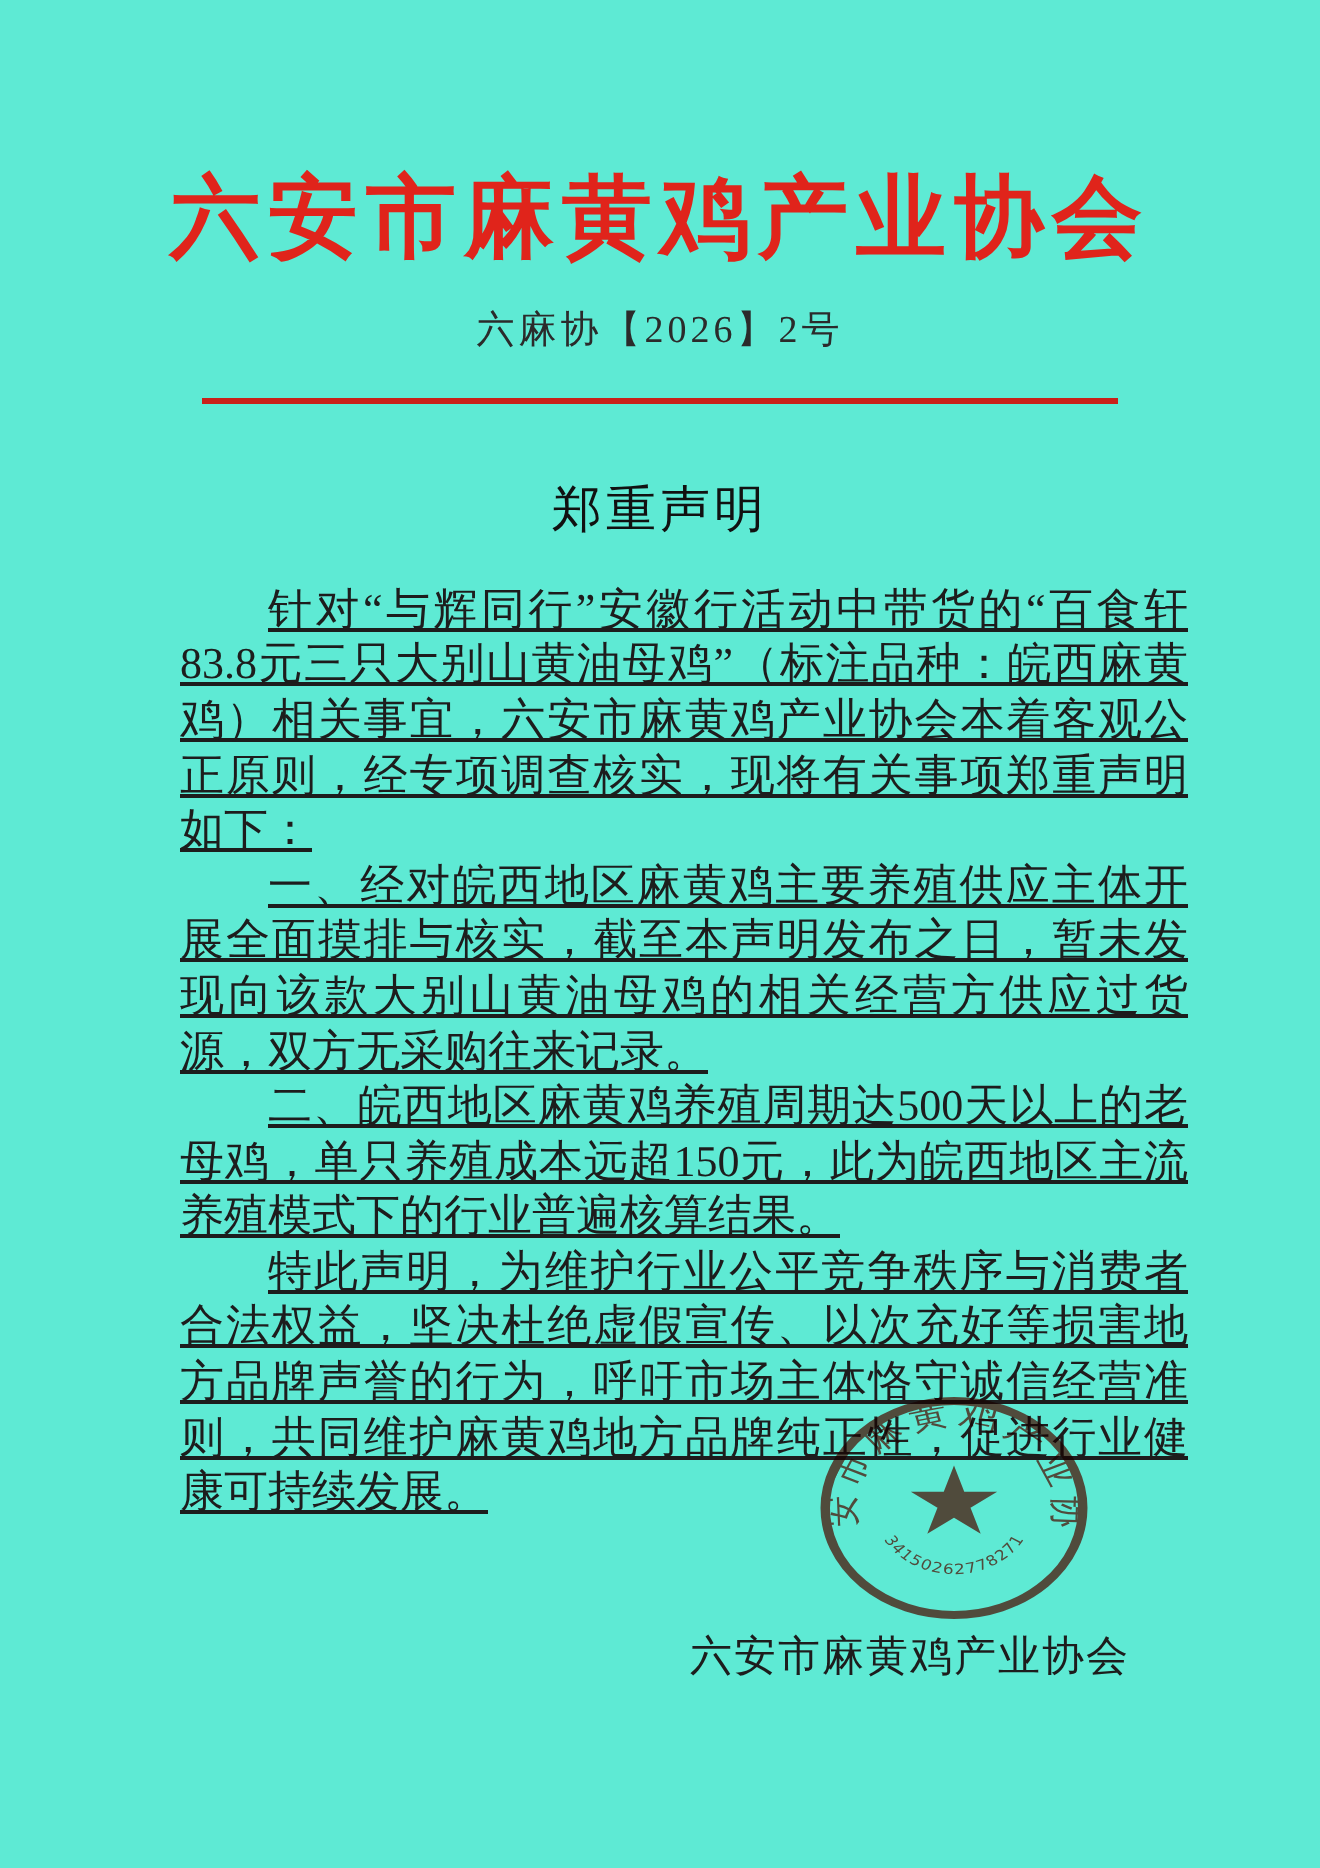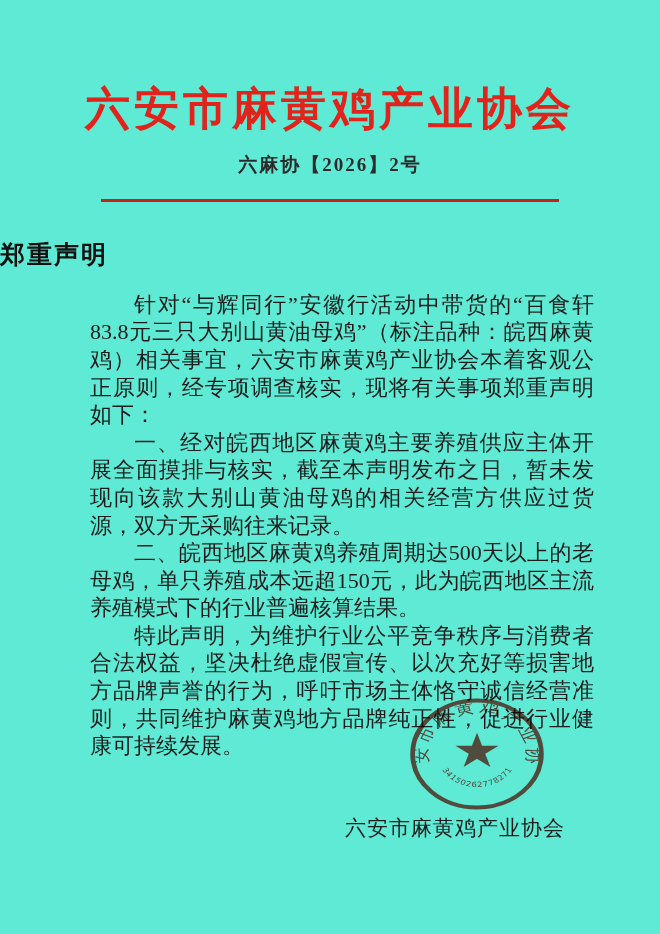--- a/index.html
+++ b/index.html
@@ -21,43 +21,42 @@
     color:#e0241b;
     line-height:1.15;
     white-space:nowrap;
   }
   .doc-number {
     margin-top:16px;
     text-align:center;
     font-size:19px;
     letter-spacing:2px;
     color:#2b2b2b;
-    font-weight:bold;
   }
   .red-rule {
     width:458px; height:3px;
     margin:21px auto 0 auto;
     background:#c9211a;
   }
   .statement-title {
     margin-top:36px;
-    text-align:left;
+    text-align:center;
     font-size:25px;
-    font-weight:bold;
+    font-weight:normal;
     letter-spacing:2px;
     color:#111;
   }
   .body-text {
     margin:20px 66px 0 90px;
     font-size:22px;
     line-height:27.6px;
     text-align:justify;
     color:#1d1d1d;
   }
-  .body-text p { margin:0; text-indent:2em; }
+  .body-text p { margin:0; text-indent:2em;text-decoration:underline; }
   .signoff {
     margin-top:54px;
     padding-right:95px;
     display:flex;
     flex-direction:column;
     align-items:flex-end;
   }
   .sign-name { font-size:21px; letter-spacing:1px; }
   .sign-date { font-size:20px; margin-top:9px; margin-right:45px; letter-spacing:1px; }
   .seal {

